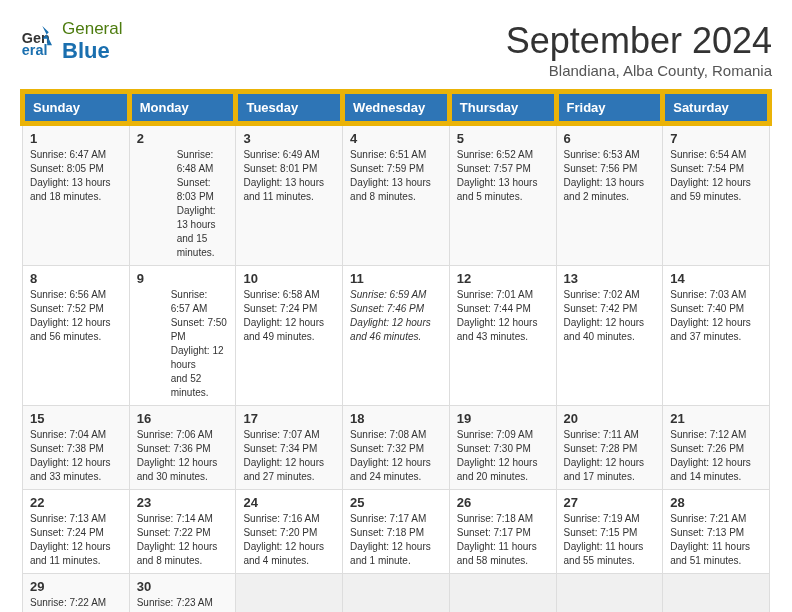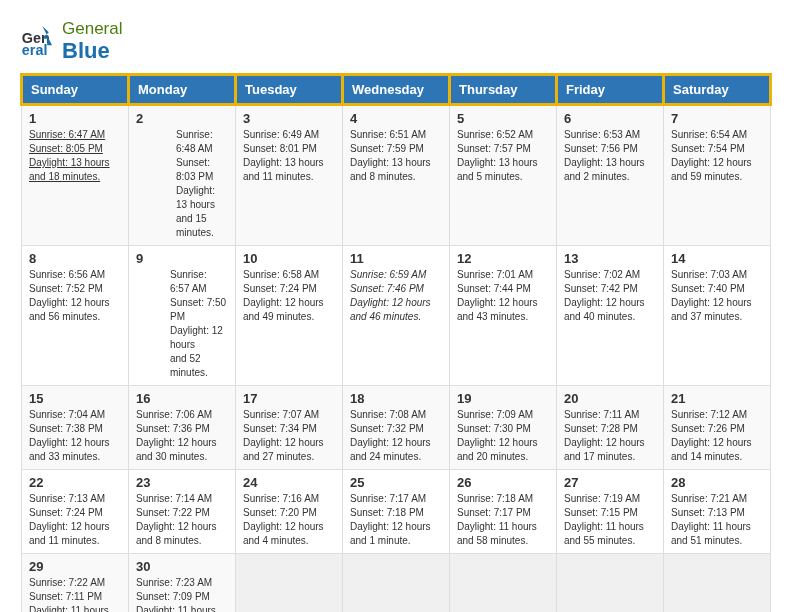--- a/index.html
+++ b/index.html
@@ -42,21 +42,21 @@
       border-collapse: collapse;
       table-layout: fixed;
     }
     thead tr th {
       background-color: #2e75b6;
       color: white;
       text-align: left;
       padding: 6px 8px;
       font-size: 13px;
       font-weight: bold;
-      border: 3px solid #eab308;
+      border: 5px solid #eab308;
     }
     tbody tr td {
       vertical-align: top;
       padding: 5px 7px;
       font-size: 10.5px;
       color: #333;
       border: 1px solid #ddd;
       background: #fff;
       min-height: 70px;
       height: 80px;
@@ -87,39 +87,43 @@
     <svg class="logo-icon" viewBox="0 0 40 40">
       <text x="2" y="22" font-size="16" font-weight="bold" fill="#333">Gen</text>
       <text x="2" y="36" font-size="16" font-weight="bold" fill="#1a6faf">eral</text>
       <polygon points="32,8 40,16 32,24 38,24 38,32 44,32" fill="#1a6faf" transform="translate(-4, -4) scale(0.9)"></polygon>
     </svg>
     <div>
       <div style="font-size:17px;font-weight:normal;color:#4d7c0f;line-height:1.1;">General</div>
       <div style="font-size:22px;font-weight:bold;color:#1a6faf;line-height:1.1;">Blue</div>
     </div>
   </div>
+  <div class="title-block">
+    <div class="month-title">September 2024</div>
+    <div class="subtitle">Blandiana, Alba County, Romania</div>
+  </div>
 </div>
 
 <table>
   <thead>
     <tr>
     <th>Sunday</th>
         <th>Monday</th>
         <th>Tuesday</th>
         <th>Wednesday</th>
         <th>Thursday</th>
         <th>Friday</th>
         <th>Saturday</th>
       </tr>
   </thead>
   <tbody id="calendar-body">
   <tr>
         <td>
           <span class="day-number">1</span>
-          <div class="day-info" style="white-space: pre-line; text-decoration: underline;">Sunrise: 6:47 AM
+          <div class="day-info" style="white-space: pre-line;">Sunrise: 6:47 AM
 Sunset: 8:05 PM
 Daylight: 13 hours
 and 18 minutes.</div>
         </td>
         <td>
           <span class="day-number">2</span>
           <div class="day-info" style="white-space: pre-line; margin-left: 40px;">Sunrise: 6:48 AM
 Sunset: 8:03 PM
 Daylight: 13 hours
 and 15 minutes.</div>

